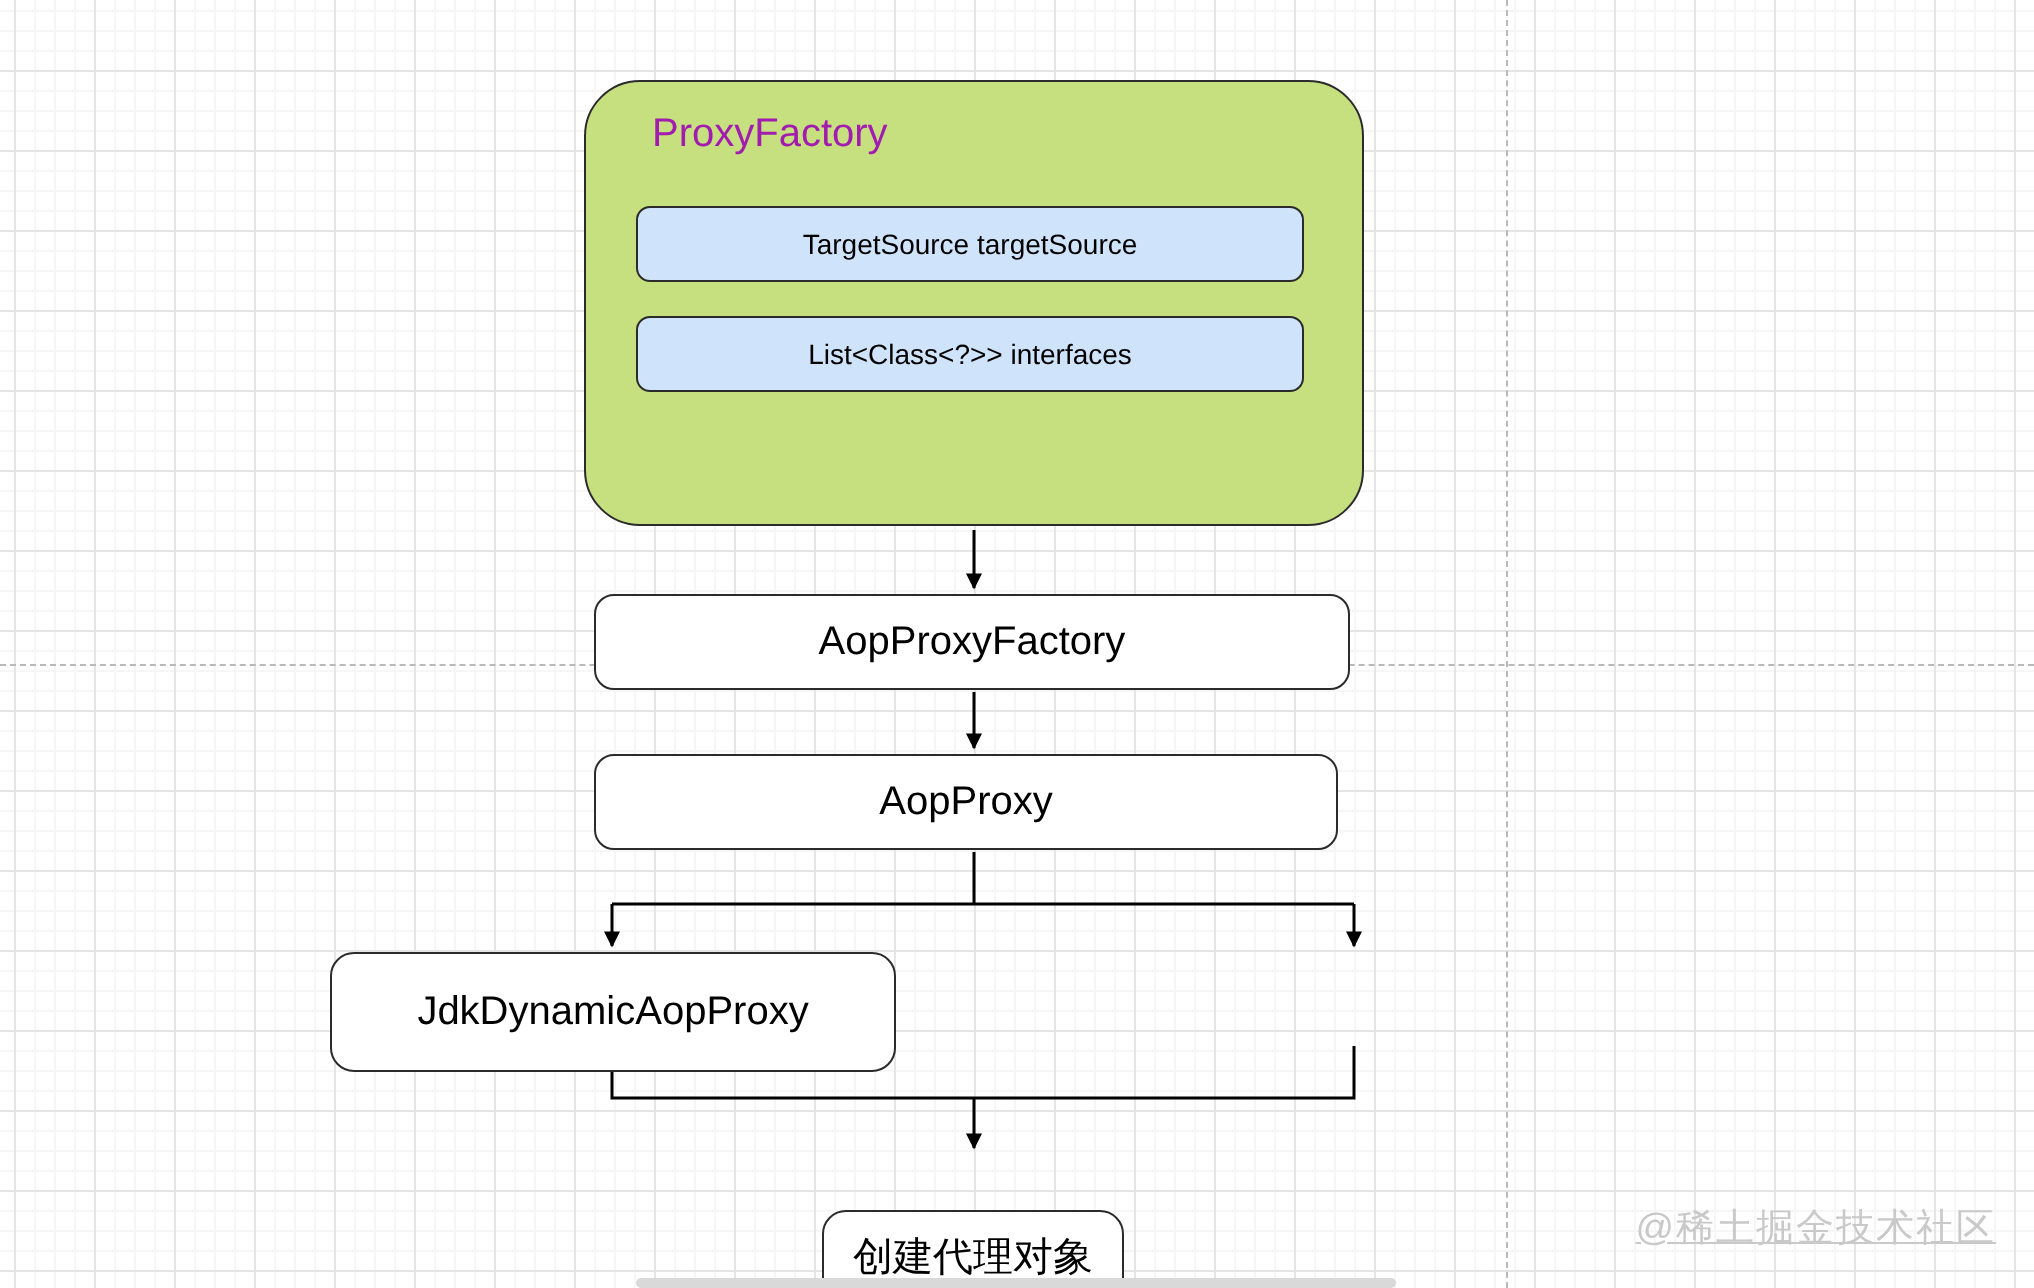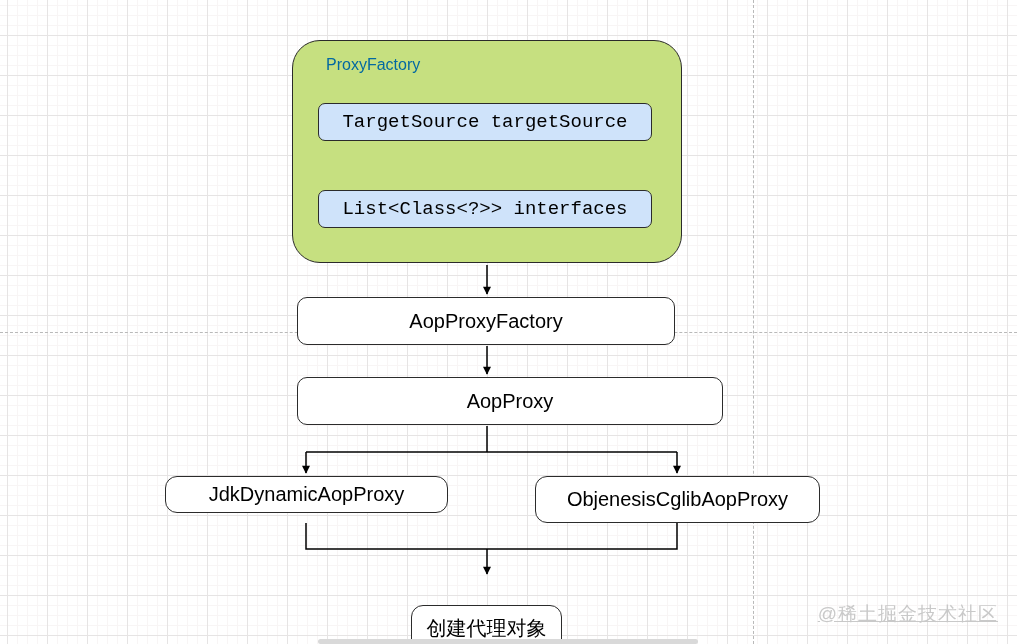--- a/index.html
+++ b/index.html
@@ -40,40 +40,39 @@
     white-space: nowrap;
   }
   #proxy-factory {
     left: 292px; top: 40px; width: 390px; height: 223px;
     border-radius: 28px;
     background: #c6e080;
     display: block;
   }
   #proxy-factory .pf-title {
     position: absolute; left: 33px; top: 15px;
-    font-size: 16px; color: #0369a1;
+    font-size: 20px; color: #a21caf;
   }
   .pf-field {
     position: absolute;
     left: 25px; width: 334px; height: 38px;
     box-sizing: border-box;
     border: 1.5px solid #2b2b2b;
     border-radius: 7px;
     background: #cfe3fa;
     display: flex; align-items: center; justify-content: center;
-    font-size: 19px; color: #000;
+    font-size: 14px; color: #000;
     white-space: nowrap;
-    font-family: Liberation Mono, monospace;
   }
   #pf-field-0 { top: 62px; }
-  #pf-field-1 { top: 117px; margin-top: 32px; }
+  #pf-field-1 { top: 117px; }
   #pf-field-2 { top: 166px; }
   #aop-proxy-factory { left: 297px; top: 297px; width: 378px; height: 48px; border-radius: 10px; }
-  #aop-proxy         { left: 297px; top: 377px; width: 426px; height: 48px; border-radius: 10px; }
-  #jdk-dynamic       { left: 165px; top: 476px; width: 283px; height: 37px; border-radius: 12px; }
+  #aop-proxy         { left: 297px; top: 377px; width: 372px; height: 48px; border-radius: 10px; }
+  #jdk-dynamic       { left: 165px; top: 476px; width: 283px; height: 60px; border-radius: 12px; }
   #objenesis-cglib   { left: 535px; top: 476px; width: 285px; height: 47px; border-radius: 12px; }
   #create-proxy      { left: 411px; top: 605px; width: 151px; height: 47px; border-radius: 12px; font-size: 20px; }
   #watermark {
     position: absolute; right: 19px; top: 601px;
     font-size: 19px; color: #c9c9c9; z-index: 4;
     letter-spacing: 1px;
     text-decoration: underline;
   }
   #hscrollbar {
     position: absolute; left: 318px; top: 639px;
@@ -111,20 +110,19 @@
 
   <div id="proxy-factory" class="node">
     <div class="pf-title">ProxyFactory</div>
     <div id="pf-field-0" class="pf-field">TargetSource targetSource</div>
     <div id="pf-field-1" class="pf-field">List&lt;Class&lt;?&gt;&gt; interfaces</div>
   </div>
 
   <div id="aop-proxy-factory" class="node">AopProxyFactory</div>
   <div id="aop-proxy" class="node">AopProxy</div>
   <div id="jdk-dynamic" class="node">JdkDynamicAopProxy</div>
-  <div id="objenesis-cglib" class="node">ObjenesisCglibAopProxy</div>
   <div id="create-proxy" class="node">创建代理对象</div>
 
   <div id="watermark">@稀土掘金技术社区</div>
 
   <div id="hscrollbar"></div>
 
 </div>
 
 </body></html>

